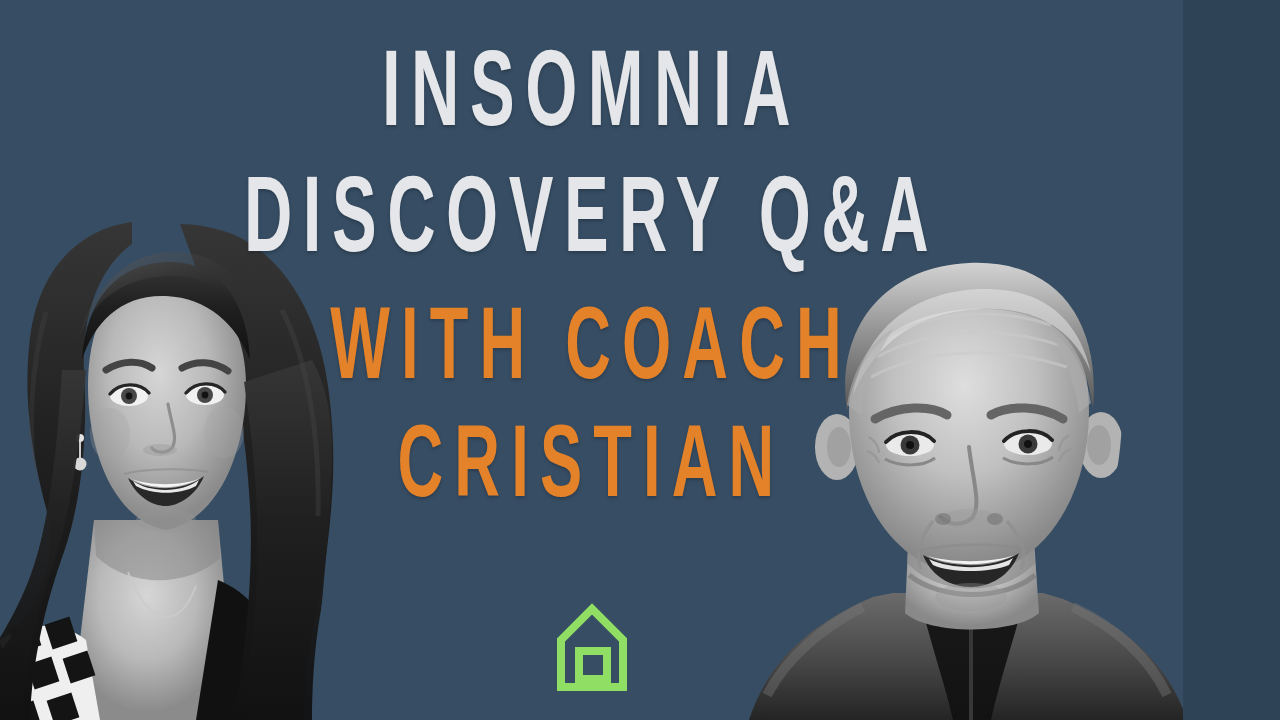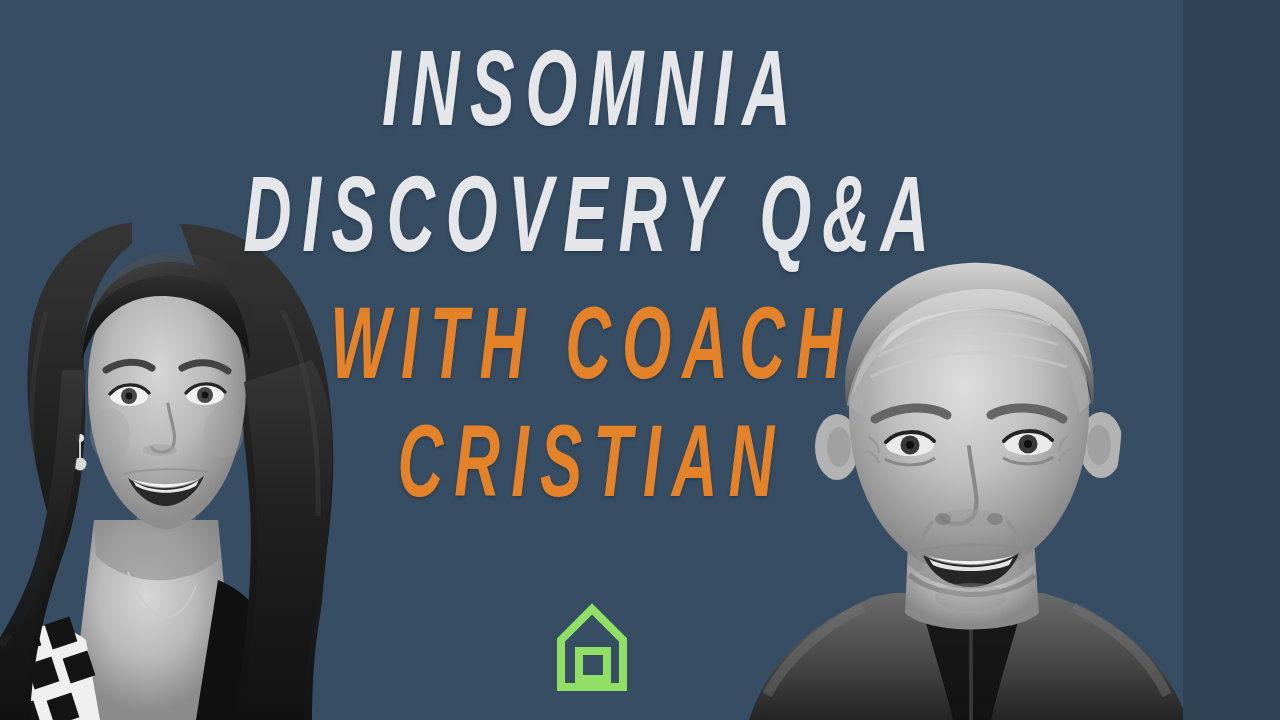--- a/index.html
+++ b/index.html
@@ -13,21 +13,20 @@
     overflow: hidden;
     font-family: "Liberation Sans", sans-serif;
   }
 
   #thumbnail {
     position: relative;
     width: 1183px;
     height: 720px;
     background: #374d63;
     overflow: hidden;
-    font-style: italic;
   }
 
   
   .portrait {
     position: absolute;
     bottom: 0;
     filter: grayscale(100%);
   }
   #portrait-left  { left: -18px; width: 420px; height: 500px; }
   #portrait-right { right: -10px; width: 450px; height: 495px; }

